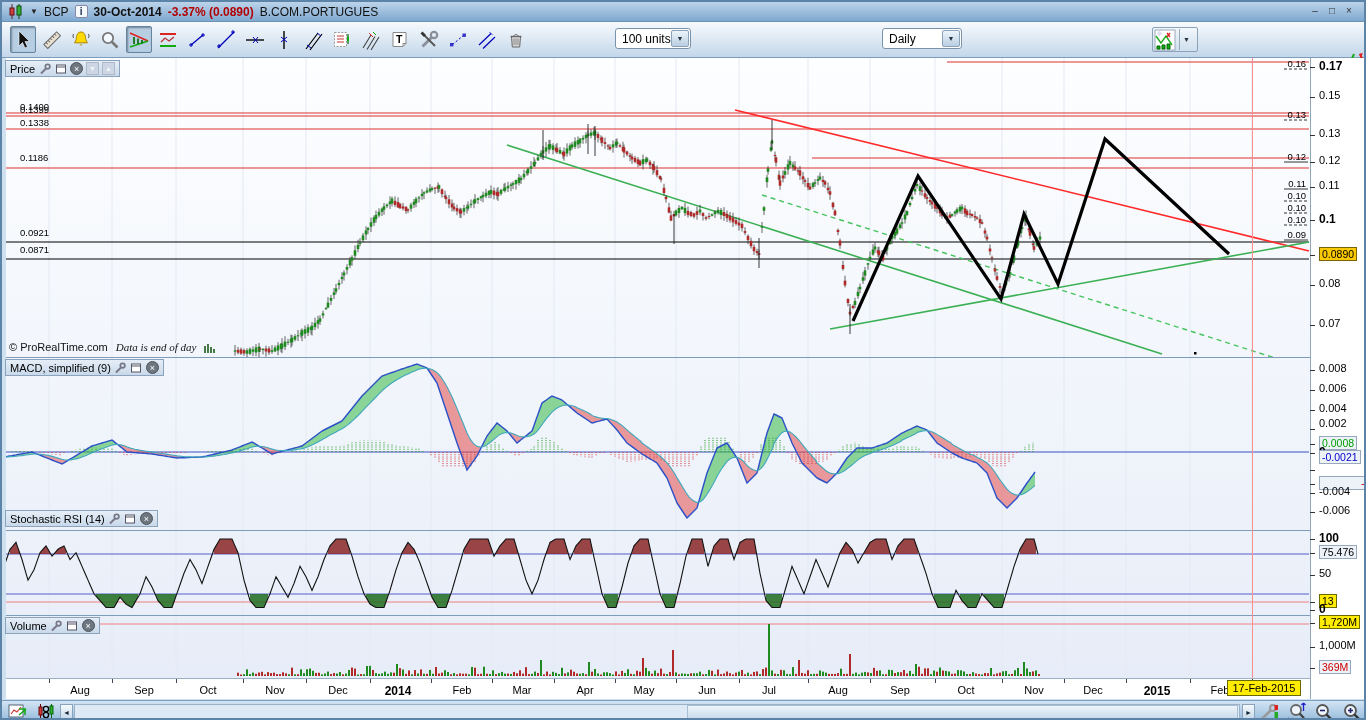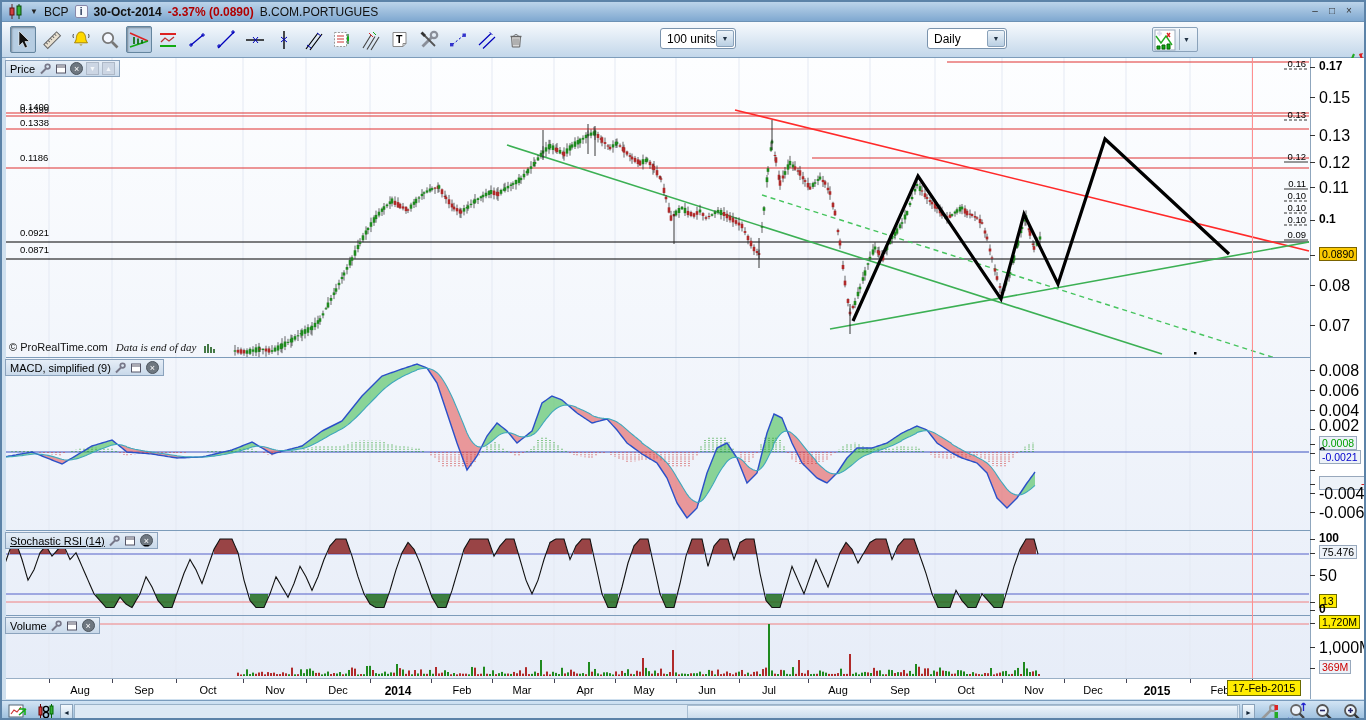--- a/index.html
+++ b/index.html
@@ -17,21 +17,21 @@
     font-size:10px;font-weight:bold;text-align:center;line-height:12px;border-radius:2px;}
   .winbtns{margin-left:auto;display:flex;gap:3px;margin-right:2px;}
   .wbtn{width:14px;height:13px;color:#333;font-size:10px;line-height:11px;text-align:center;cursor:default;}
   
   .toolbar{position:absolute;left:0;top:20px;width:100%;height:36px;
     background:linear-gradient(#f7fafd,#c3d7ea);border-bottom:1px solid #7d9cba;}
   .tools{position:absolute;left:8px;top:4px;display:flex;gap:3px;}
   .tbtn{width:26px;height:27px;display:flex;align-items:center;justify-content:center;border:1px solid transparent;border-radius:2px;}
   .tbtn.sel{background:#b6cde2;border:1px solid #64859f;box-shadow:inset 1px 1px 2px rgba(0,0,0,.35);}
   .dd{position:absolute;top:6px;height:21px;background:#fff;border:1px solid #7a93ad;border-radius:3px;
-    display:flex;align-items:center;font-size:12px;padding-left:6px;margin-left:45px;}
+    display:flex;align-items:center;font-size:12px;padding-left:6px;}
   .dd .ddbtn{margin-left:auto;width:18px;height:17px;margin-right:1px;border:1px solid #8aa2ba;border-radius:2px;
     background:linear-gradient(#eef4fa,#b9cfe2);font-size:7px;display:flex;align-items:center;justify-content:center;color:#234;}
   .ctypebtn{position:absolute;left:1150px;top:5px;width:46px;height:25px;background:linear-gradient(#f2f7fb,#cfdfee);
     border:1px solid #8aa2ba;border-radius:2px;display:flex;align-items:center;}
   .ctypebtn .sep{width:1px;height:21px;background:#9ab;margin-left:2px;}
   .ctypebtn .car{font-size:7px;padding:0 3px;color:#234;}
   .refreshbtn{position:absolute;left:1344px;top:27px;width:20px;height:28px;display:flex;align-items:center;justify-content:center;}
   
   .plotbg{position:absolute;left:4px;top:56px;width:1304px;height:620px;
     background:linear-gradient(#fdfeff,#e7edf8);}
@@ -39,21 +39,21 @@
   svg.panel{position:absolute;left:4px;z-index:2;}
   .phdr{position:absolute;z-index:5;display:flex;align-items:center;gap:3px;height:17px;
     background:linear-gradient(#e6eef7,#c9d9ea);border:1px solid #8ba3bd;padding:0 4px;font-size:11px;color:#000;}
   .phbtn{width:13px;height:13px;display:flex;align-items:center;justify-content:center;}
   .pclose{border-radius:50%;background:#6e7780;color:#fff;font-size:9px;line-height:12px;text-align:center;border:1px solid #4c555e;}
   .pdis{background:#ccd6e4;border:1px solid #aeb9c8;color:#f4f7fa;font-size:7px;line-height:11px;text-align:center;}
   .note{position:absolute;left:7px;top:339px;z-index:4;font-size:11px;color:#111;display:flex;gap:8px;align-items:flex-end;}
   .note i{font-family:"Liberation Serif",serif;}
   .right-axis{position:absolute;left:1308px;top:56px;width:56px;height:641px;background:#fff;
     border-left:1px solid #8fa6bd;z-index:2;}
-  .axl{position:absolute;left:8px;font-size:16px;color:#000;white-space:nowrap;}
+  .axl{position:absolute;left:8px;font-size:11px;color:#000;white-space:nowrap;}
   .axl.bold{font-weight:bold;font-size:12px;}
   .axl.gold{background:#fbc902;border:1px solid #7a6300;padding:0 2px;font-size:10.5px;}
   .axl.yellow{background:#ffec00;border:1px solid #6a6a00;padding:0 2px;font-size:10.5px;}
   .axl.plain{background:#edf2f8;border:1px solid #98a8bc;padding:0 2px;font-size:10.5px;}
   .axl.green{color:#00a000;} .axl.blue{color:#0000cc;} .axl.red{color:#cc0000;}
   .tick{position:absolute;left:-1px;width:5px;height:1px;background:#333;}
   .xstrip{position:absolute;left:4px;top:676px;width:1304px;height:21px;background:#fff;border-top:1px solid #9ab0c6;z-index:2;}
   .xlab{position:absolute;top:5px;width:44px;margin-left:-22px;text-align:center;font-size:11px;color:#000;}
   .xlab.bold{font-weight:bold;font-size:12px;}
   .xtick{position:absolute;top:0;width:1px;height:4px;background:#445;}
@@ -1624,21 +1624,21 @@
         </svg>
       </span>
     <span class="phbtn">
         <svg width="12" height="12" viewBox="0 0 12 12">
           <rect x="1.5" y="2" width="9" height="8" fill="#fff" stroke="#556"></rect>
           <path d="M1.5 4 h9" stroke="#556"></path>
         </svg>
       </span>
     <span class="phbtn pclose">×</span>
   </div>
-  <div class="phdr" style="left:3px;top:530px;text-decoration:underline;">
+  <div class="phdr" style="left:3px;top:508px;">
     <span>Stochastic RSI (14)</span>
     <span class="phbtn">
         <svg width="12" height="12" viewBox="0 0 12 12">
           <path d="M2 10.5 L7 5.5" stroke="#778" stroke-width="2"></path>
           <circle cx="8.6" cy="3.6" r="2.3" fill="none" stroke="#778" stroke-width="1.7"></circle>
         </svg>
       </span>
     <span class="phbtn">
         <svg width="12" height="12" viewBox="0 0 12 12">
           <rect x="1.5" y="2" width="9" height="8" fill="#fff" stroke="#556"></rect>

